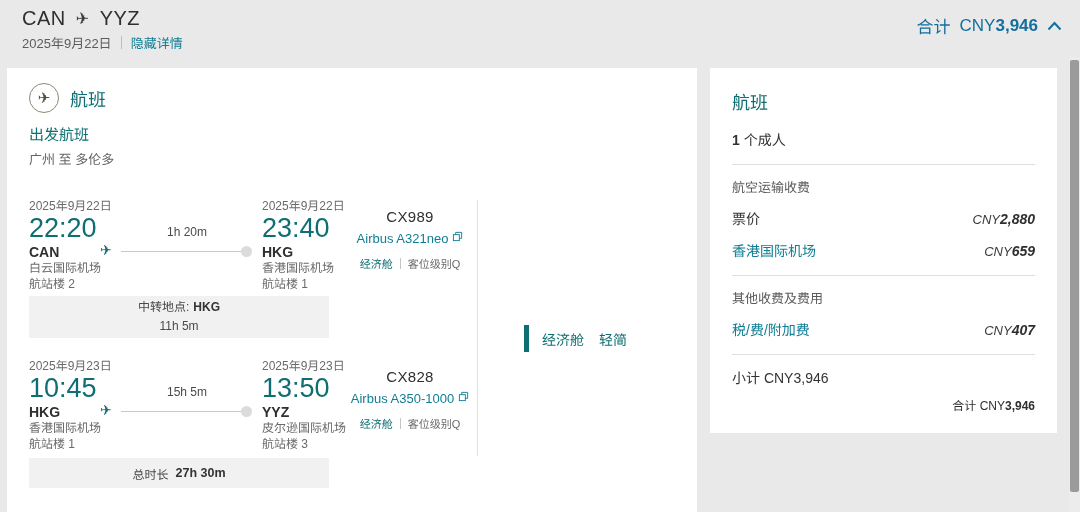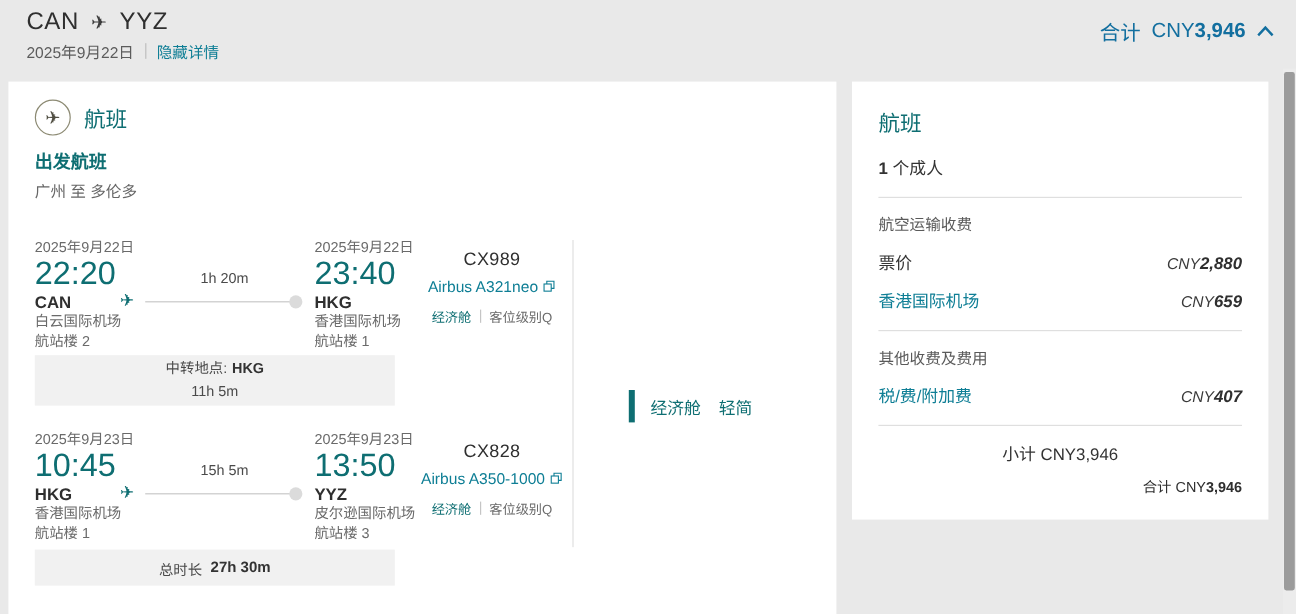--- a/index.html
+++ b/index.html
@@ -28,39 +28,39 @@
   .header-total{position:absolute;right:18px;top:13px;display:flex;align-items:center;gap:9px;
     font-size:17px;color:var(--header-total);cursor:pointer;}
   .header-total .amt{font-weight:700;}
   .chev{display:flex;align-items:center;color:var(--header-total);}
   
   .panel-left{position:absolute;left:7px;top:68px;width:690px;height:444px;background:#fff;}
   .fp-header{position:absolute;left:22px;top:15px;display:flex;align-items:center;gap:11px;}
   .plane-circle{width:30px;height:30px;border:1.5px solid #8C8A73;border-radius:50%;
     display:flex;align-items:center;justify-content:center;font-size:15px;color:#504E42;box-sizing:border-box;}
   .fp-title{font-size:18px;color:var(--teal);}
-  .sub-title{position:absolute;left:22px;top:55px;font-size:15px;font-weight:700;color:var(--teal);}
+  .sub-title{position:absolute;left:22px;top:55px;font-size:15px;font-weight:400;color:var(--teal);}
   .route-summary{position:absolute;left:22px;top:81px;font-size:13px;color:var(--gray);}
   .segment{position:absolute;left:0;width:100%;height:96px;}
   .seg-0{top:128px;} .seg-1{top:288px;}
   .endpoint{position:absolute;top:0;width:125px;}
   .endpoint.dep{left:22px;} .endpoint.arr{left:255px;}
   .ep-date{font-size:12px;color:#6A6A6A;}
   .ep-time{font-size:27px;color:var(--teal);line-height:1.12;}
   .ep-code{font-size:14px;font-weight:700;color:var(--dark);margin-top:1px;}
   .ep-airport,.ep-terminal{font-size:12px;color:#6A6A6A;line-height:1.35;}
   .duration-wrap{position:absolute;left:93px;top:29px;width:152px;}
   .duration-label{text-align:center;font-size:12px;color:#4A4A4A;margin:0 0 7px 22px;}
   .duration-line{position:relative;height:12px;}
   .dl-plane{position:absolute;left:0;top:-4px;color:var(--teal);font-size:14px;}
   .dl-line{position:absolute;left:21px;right:7px;top:5px;height:1px;background:#C9C9C9;}
   .dl-dot{position:absolute;right:0;top:0;width:11px;height:11px;border-radius:50%;background:#DBDBDB;}
   .flight-info{position:absolute;left:338px;top:12px;width:130px;text-align:center;}
   .fi-number{font-size:15px;color:var(--dark);letter-spacing:.3px;}
-  .fi-aircraft{margin-top:6px;font-size:13px;color:var(--link);display:flex;align-items:center;justify-content:center;gap:4px;cursor:pointer;}
+  .fi-aircraft{margin-top:6px;font-size:13px;color:var(--link);display:flex;justify-content:center;gap:4px;cursor:pointer;}
   .fi-cabin{margin-top:9px;font-size:11px;display:flex;align-items:center;justify-content:center;gap:7px;}
   .fi-cabin .cabin{color:var(--teal);}
   .fi-cabin .cls{color:#6A6A6A;}
   .mini-sep{width:1px;height:11px;background:#C5C5C5;}
   .stopover{position:absolute;left:22px;top:228px;width:300px;height:42px;background:var(--box);
     display:flex;flex-direction:column;align-items:center;justify-content:center;font-size:12px;color:#4A4A4A;line-height:1.55;}
   .stopover b{color:#333;}
   .stopover .lbl{margin-right:4px;}
   .v-divider{position:absolute;left:470px;top:132px;width:1px;height:256px;background:var(--line);}
   .fare-flag{position:absolute;left:481px;top:257px;display:flex;align-items:center;padding-left:36px;}
@@ -74,21 +74,21 @@
   .panel-right{position:absolute;left:710px;top:68px;width:347px;background:#fff;
     padding:20px 22px 20px;box-sizing:border-box;}
   .sp-title{font-size:18px;color:var(--teal);}
   .sp-passenger{margin-top:15px;font-size:14px;color:#333;}
   .sp-passenger .cnt{font-weight:700;margin-right:4px;}
   hr.div{border:none;border-top:1px solid var(--line);margin:15px 0 12px;}
   .sp-label{font-size:13px;color:#5A5A5A;}
   .price-row{display:flex;justify-content:space-between;align-items:baseline;margin-top:12px;font-size:14px;color:#333;}
   .price-row .val{font-size:13px;color:#3A3A3A;font-style:italic;}
   .price-row .val b{font-size:14px;color:var(--dark);}
-  .subtotal-row{text-align:center;font-size:14px;color:#333;margin-top:1px;}
+  .subtotal-row{text-align:left;font-size:14px;color:#333;margin-top:1px;}
   .total-row{text-align:right;font-size:12px;color:var(--dark);margin-top:9px;}
   .total-row .amt{font-weight:700;}
   
   .scrollbar{position:absolute;right:0;top:57px;width:11px;height:455px;background:#ECECEC;}
   .scroll-thumb{position:absolute;left:1px;top:3px;width:9px;height:432px;background:#9B9B9B;border-radius:2px;cursor:pointer;}
 </style>
 </head>
 <body>
 
 <div class="route-line">

